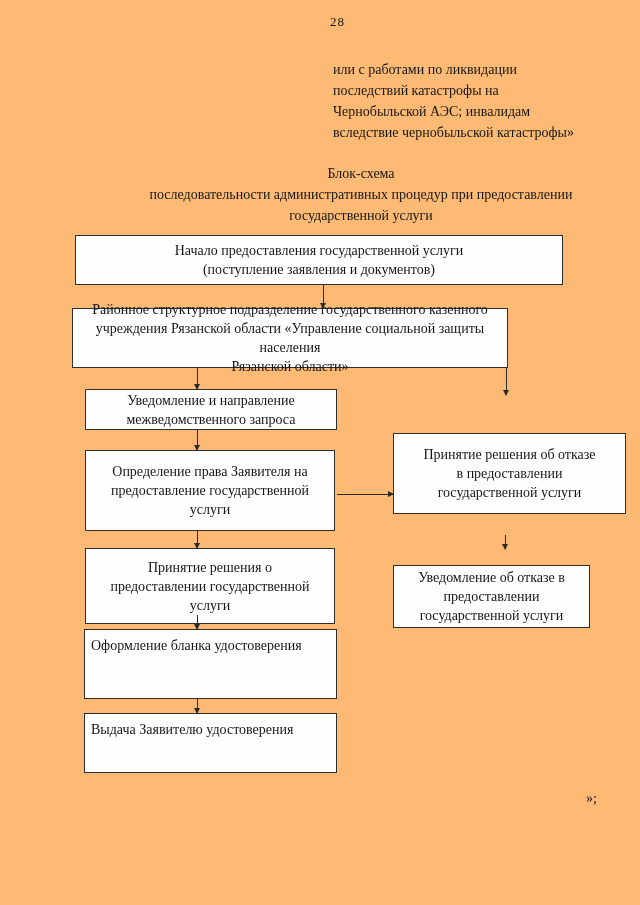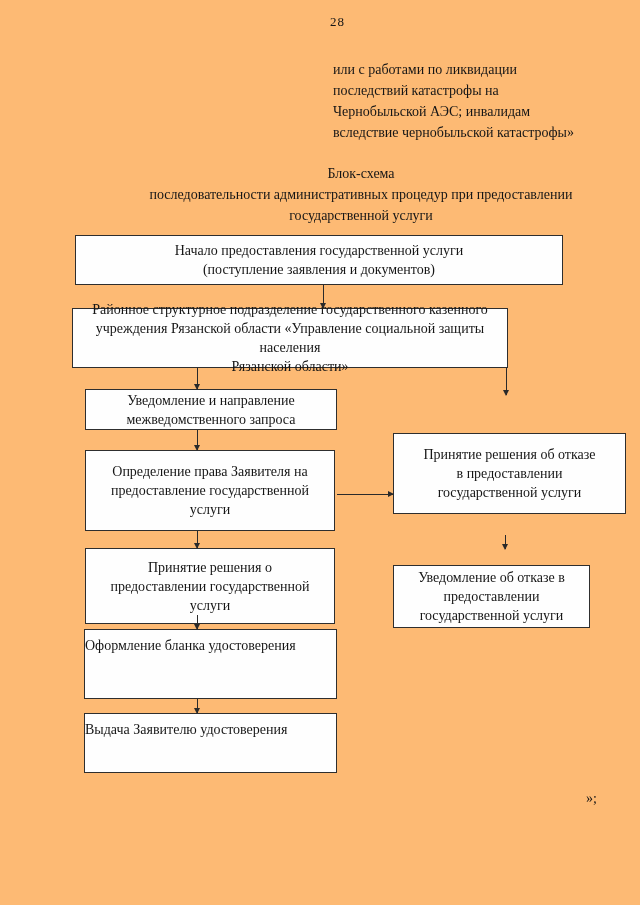--- a/index.html
+++ b/index.html
@@ -28,21 +28,21 @@
     position:absolute;box-sizing:border-box;
     border:1px solid #2e2e2e;
     background:#fefefe;
     display:flex;align-items:center;justify-content:center;
     text-align:center;white-space:pre-line;
     font-size:14px;line-height:19px;
     padding:2px 8px;
   }
   .fbox.top-left{
     align-items:flex-start;justify-content:flex-start;
-    text-align:center;padding:6px 0;
+    text-align:center;padding:6px 6px;
   }
   
   .va{position:absolute;width:0;border-left:1px solid #2a2a2a;}
   .va::after{
     content:"";position:absolute;left:-4px;bottom:-1px;
     border-left:3.5px solid transparent;border-right:3.5px solid transparent;
     border-top:6px solid #2a2a2a;
   }
   
   .ha{position:absolute;height:0;border-top:1px solid #2a2a2a;}

